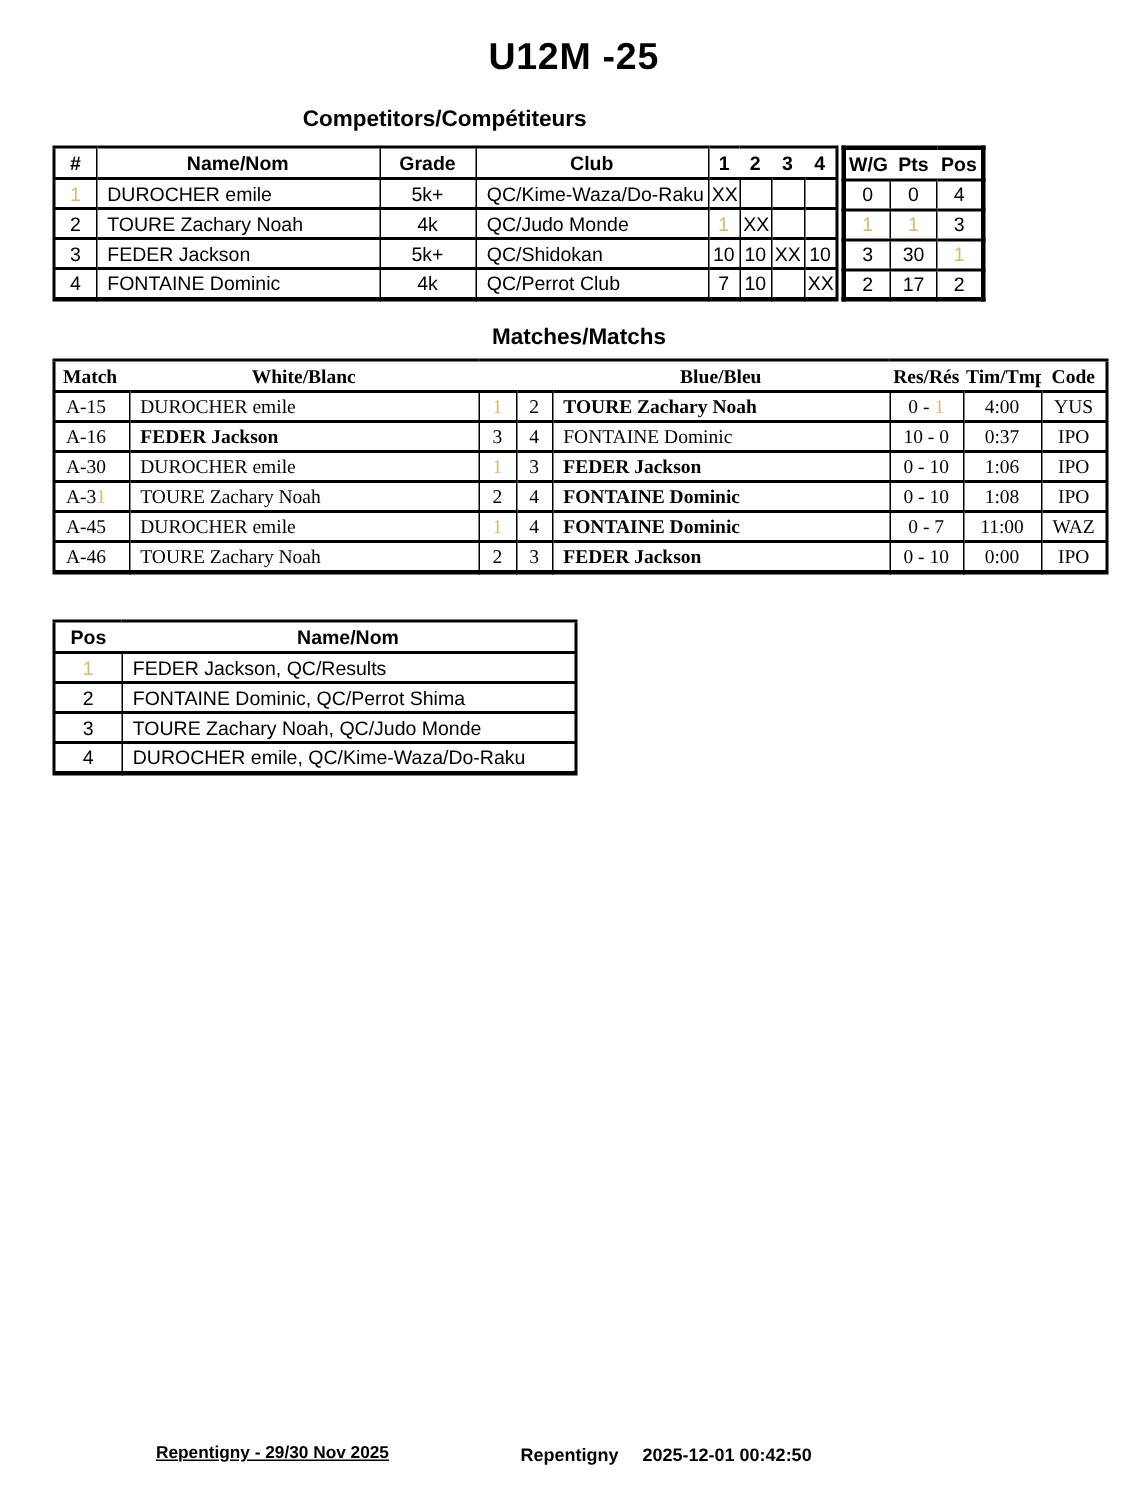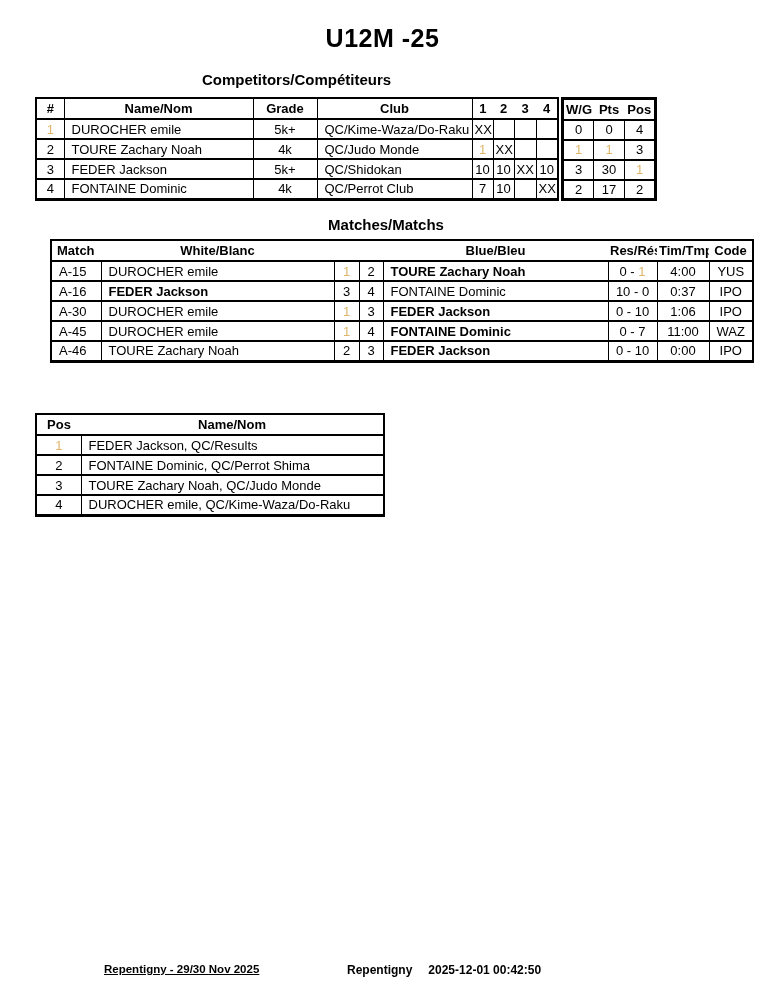--- a/index.html
+++ b/index.html
@@ -38,21 +38,21 @@
   .tbl tr.hrow{height:21px;}
   .noV{border-left:none !important;border-right:none !important;}
   .tL{text-align:left !important;padding-left:7px !important;}
   .bold{font-weight:bold;}
   .gold{color:#dfb66a;}
 
   .comp-wrap{position:absolute;top:97px;left:35px;display:flex;align-items:flex-start;}
   .comp-main{width:523px;}
   .comp-stats{width:96px;margin-left:2px;border:3px solid #000;}
 
-  .matches-tbl{position:absolute;top:239px;left:50px;width:702px;}
+  .matches-tbl{position:absolute;top:239px;left:35px;width:702px;font-family:Liberation Serif, serif;}
   .results-tbl{position:absolute;top:413px;left:35px;width:348px;}
 
   .footer-left{
     position:absolute;top:963px;left:104px;
     font-size:11.5px;font-weight:bold;text-decoration:underline;
   }
   .footer-right{
     position:absolute;top:963px;left:347px;
     font-size:12px;font-weight:bold;
     display:flex;gap:16px;
@@ -217,20 +217,30 @@
       <td class="tL" style="padding-left:5px;">A-30</td>
       <td class="tL">DUROCHER emile</td>
       <td class="gold">1</td>
       <td>3</td>
       <td class="tL bold">FEDER Jackson</td>
       <td>0 - 10</td>
       <td>1:06</td>
       <td>IPO</td>
     </tr>
     <tr>
+      <td class="tL" style="padding-left:5px;">A-3<span class="gold">1</span></td>
+      <td class="tL">TOURE Zachary Noah</td>
+      <td>2</td>
+      <td>4</td>
+      <td class="tL bold">FONTAINE Dominic</td>
+      <td>0 - 10</td>
+      <td>1:08</td>
+      <td>IPO</td>
+    </tr>
+    <tr>
       <td class="tL" style="padding-left:5px;">A-45</td>
       <td class="tL">DUROCHER emile</td>
       <td class="gold">1</td>
       <td>4</td>
       <td class="tL bold">FONTAINE Dominic</td>
       <td>0 - 7</td>
       <td>11:00</td>
       <td>WAZ</td>
     </tr>
     <tr>

